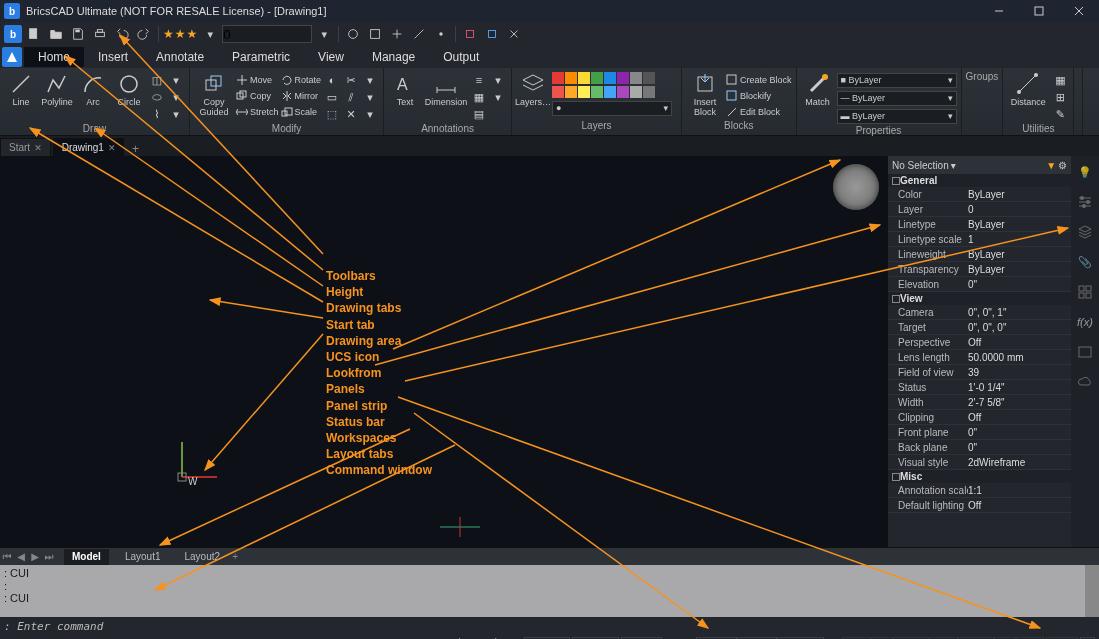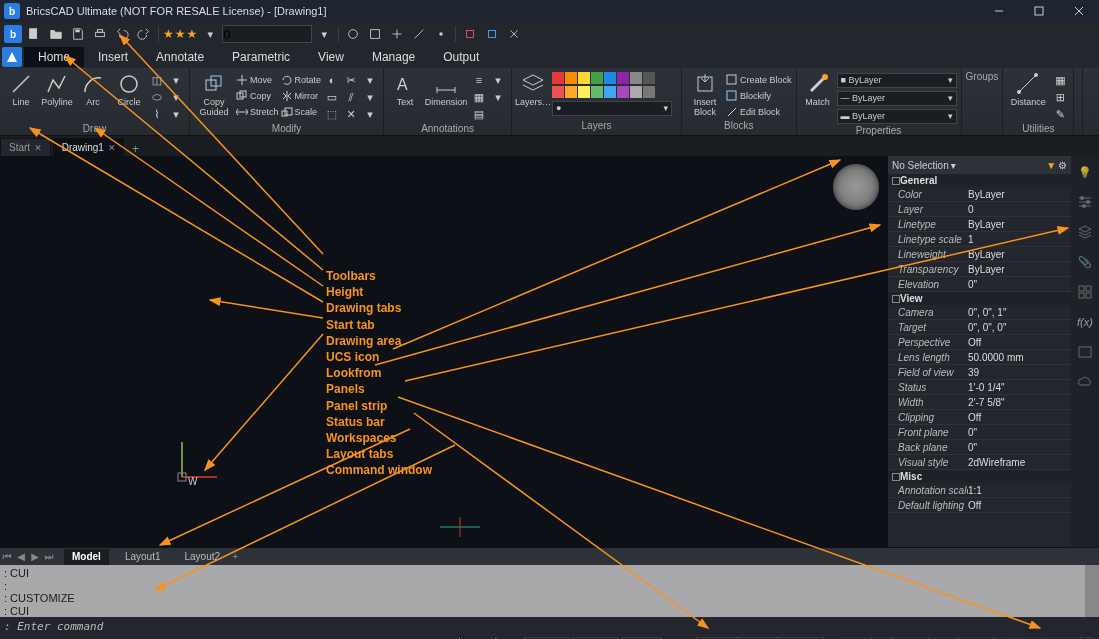--- a/index.html
+++ b/index.html
@@ -60,21 +60,21 @@
 .ucs-y { stroke:#8bc34a; stroke-width:1.5;}
 .ucs-x { stroke:#e53935; stroke-width:1.5;}
 .wlabel { fill:#ccc; font-size:10px;}
 .cursor-mark { position:absolute; left:440px; bottom:10px; }
 .annot-labels { position:absolute; left:326px; top:112px; display:flex; flex-direction:column; font-size:12px; font-weight:bold; color:#f6921e; line-height:1.35;}
 
 .proppanel { width: 184px; background: #23262c; border-left:1px solid #111; font-size:10px; overflow:hidden;}
 .proppanel .pphead { height: 18px; background:#2d3138; display:flex; align-items:center; padding:0 4px; justify-content:space-between;}
 .proppanel .ppsel{display:flex;align-items:flex-end;gap:2px;}
 .pprow { display:flex; height:15px; align-items:center; border-bottom:1px solid #2d3138;}
-.pprow .k { width: 80px; padding-left: 10px; color:#bbb; overflow:hidden;white-space:nowrap;font-style:italic;}
+.pprow .k { width: 80px; padding-left: 10px; color:#bbb; overflow:hidden;white-space:nowrap;}
 .pprow .v { flex:1; color:#ddd; overflow:hidden;white-space:nowrap;}
 .ppsection { background:#1e2228; padding:1px 4px; font-weight:bold; color:#ddd; display:flex; align-items:center; }
 .ppsection .box{width:8px;height:8px;border:1px solid #888;display:inline-block;}
 
 .panelstrip { width: 28px; background: #1e2228; display:flex; flex-direction:column; align-items:center; padding-top:6px; gap:10px;}
 .panelstrip .psbtn{width:20px;height:20px;display:flex;align-items:center;justify-content:center;opacity:0.7;}
 
 
 .layouttabs { height: 18px; background: #2d3138; display: flex; align-items: center; font-size:10px; border-top:1px solid #111;}
 .layouttabs .nav { width:14px; text-align:center; color:#888;}
@@ -735,21 +735,20 @@
   <div class="ltab active">Model</div>
   <div class="ltab">Layout1</div>
   <div class="ltab">Layout2</div>
   <div class="nav">+</div>
 </div>
 
 <div class="cmdarea">
   <div class="cmdhist" id="cmdhist">
       <div>: CUI</div>
       <div>:</div>
-      <div>: CUSTOMIZE</div>
       <div>: CUI</div>
     </div>
   <div class="cmdscroll"></div>
 </div>
 <div class="cmdline">: Enter command</div>
 
 <div class="statusbar">
 
   <div class="smid">
     <span class="stinfo">7 11/16", -1 5/8", 0"</span>

